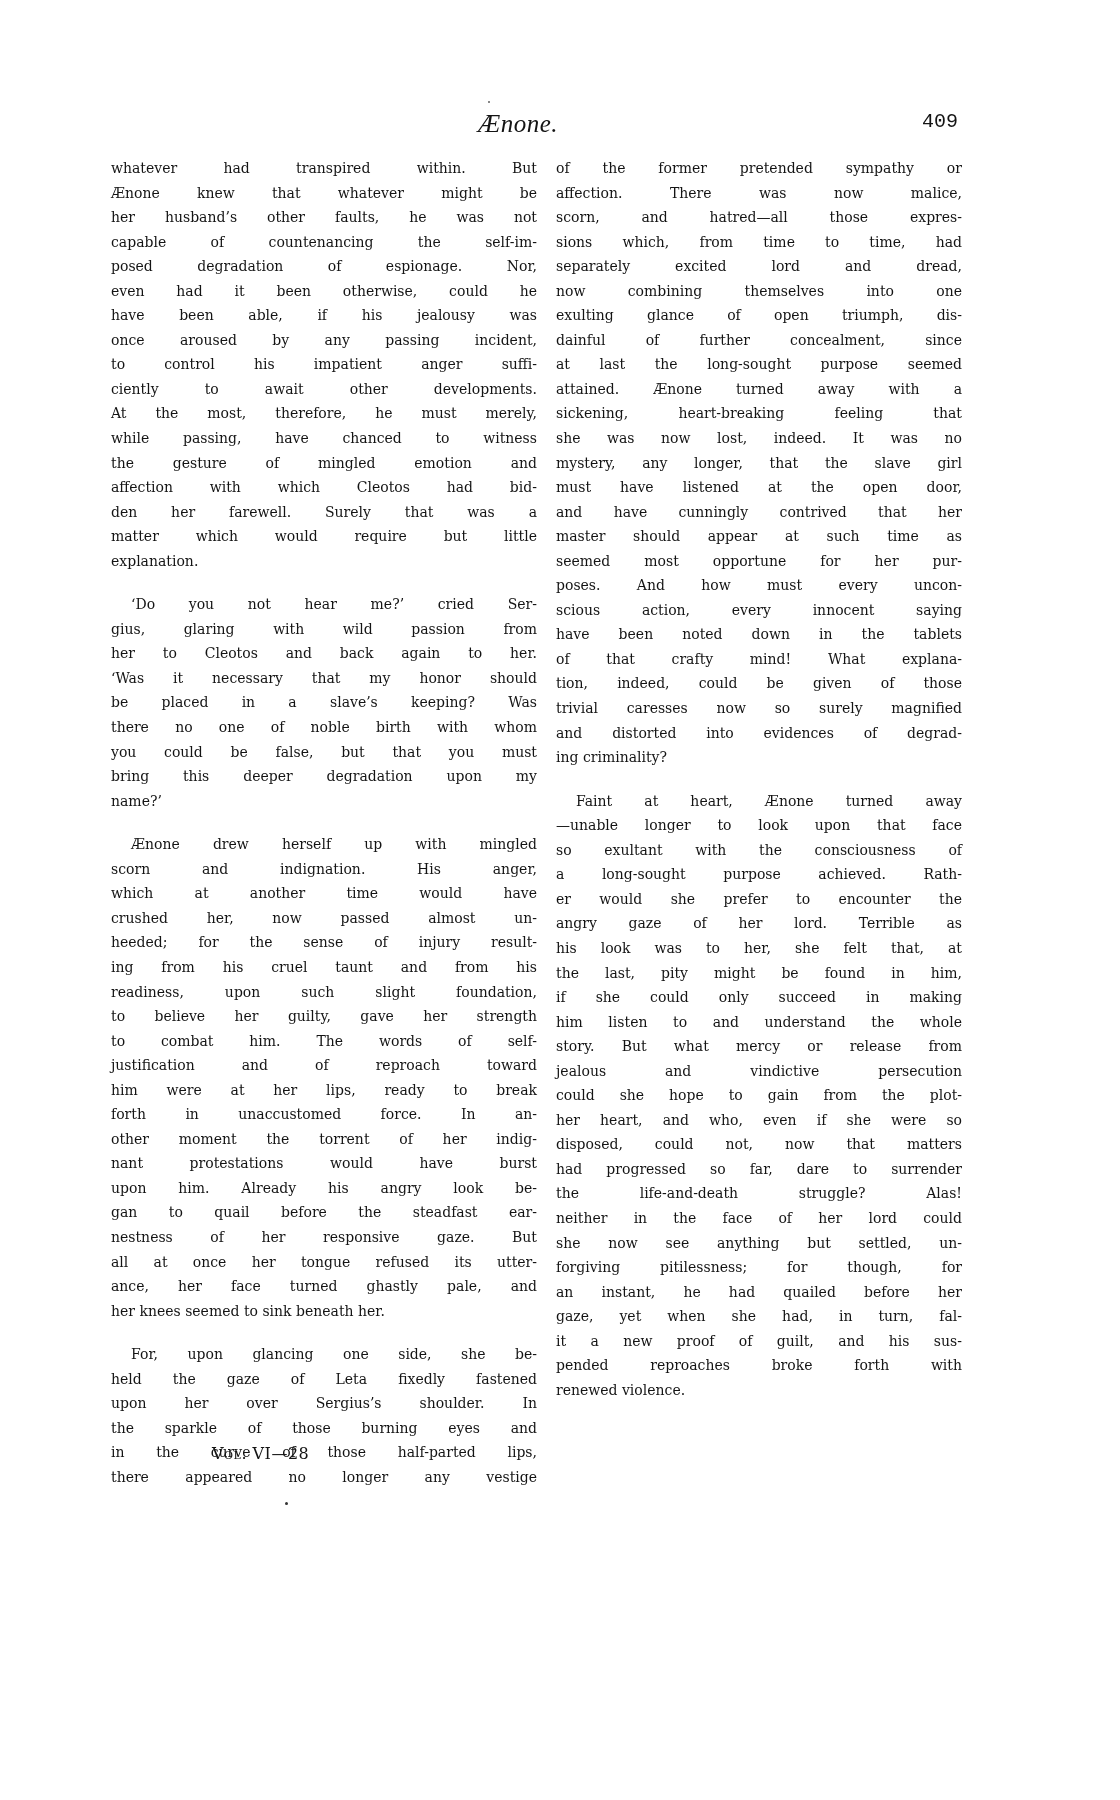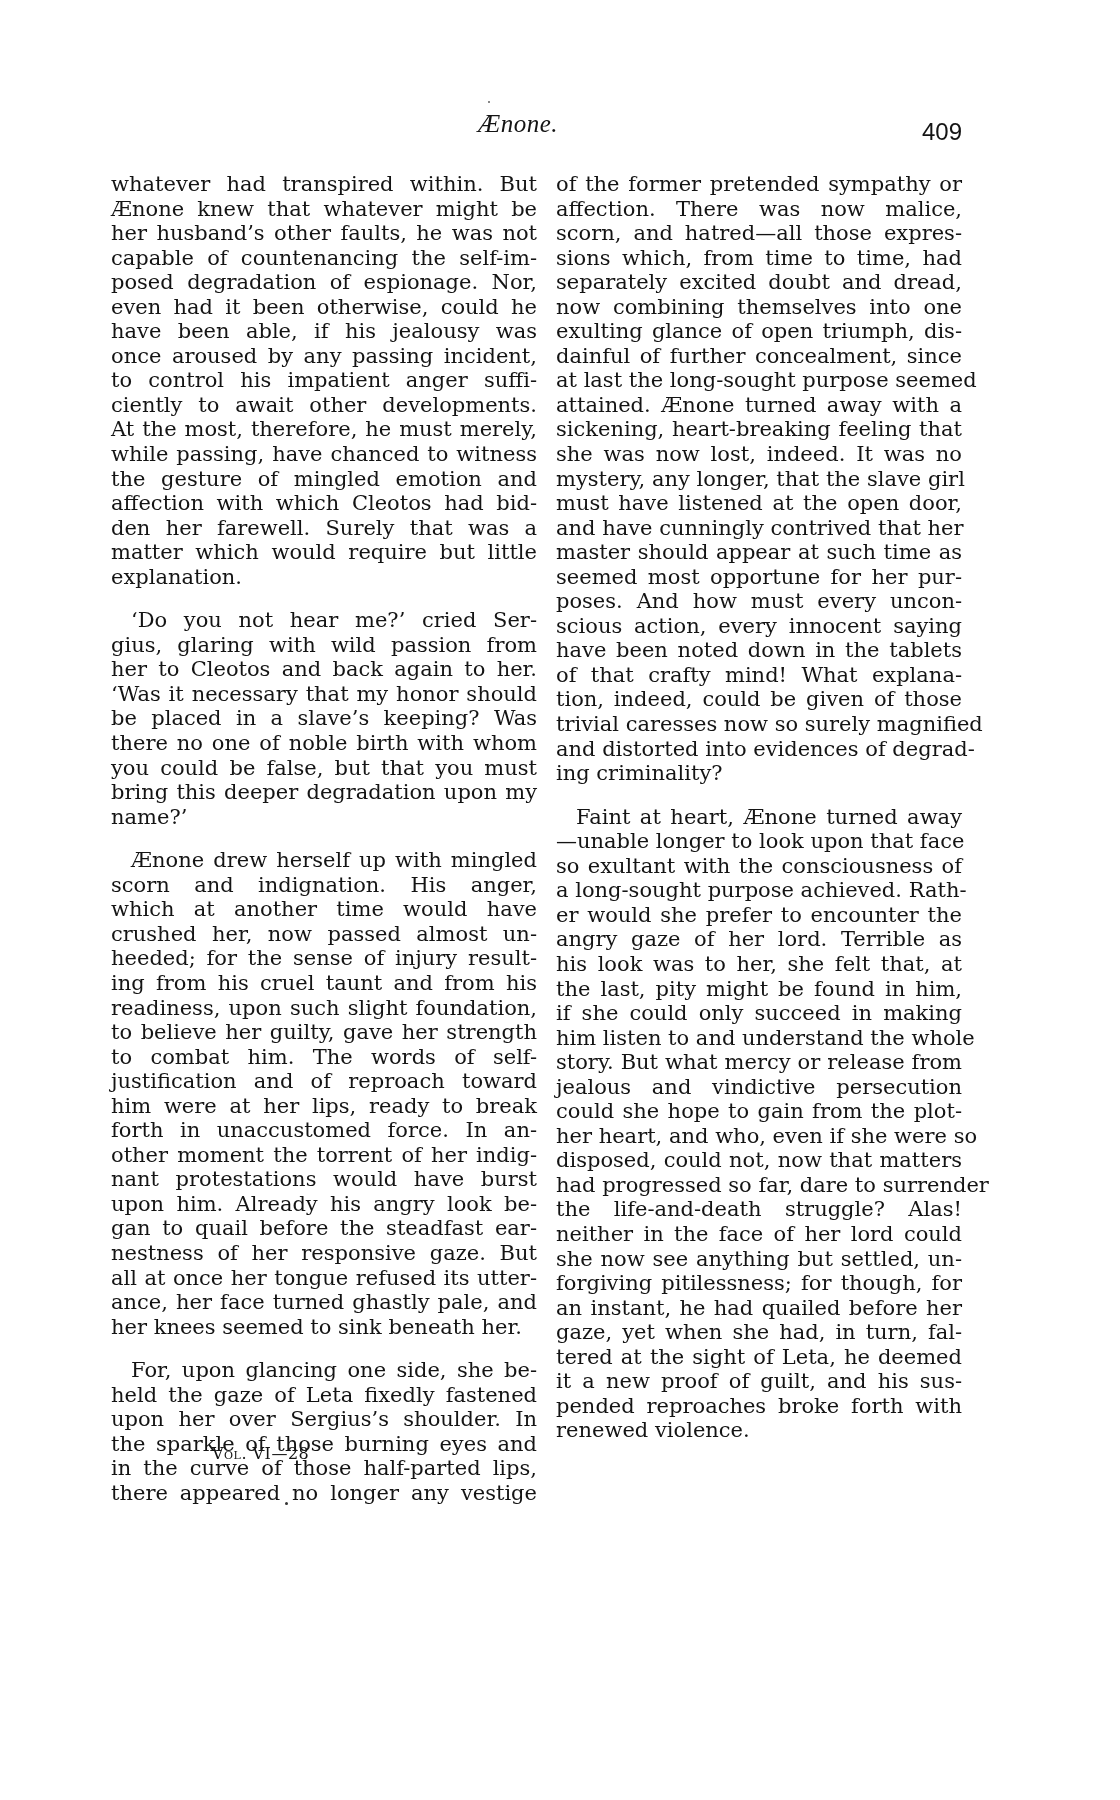--- a/index.html
+++ b/index.html
@@ -30,29 +30,28 @@
       top: 4px;
       font-family: "Liberation Serif", serif;
       font-style: italic;
       font-size: 25px;
       letter-spacing: 0.5px;
     }
     .page-number {
       position: absolute;
       left: 922px;
       top: 4px;
-      font-family: Liberation Sans, sans-serif;
-      font-size: 24px;
-      margin-top: 8px;
+      font-family: Liberation Mono, monospace;
+      font-size: 20px;
     }
     .column {
       position: absolute;
-      top: 172px;
+      top: 156px;
       font-family: "DejaVu Serif", serif;
-      font-size: 21px;
+      font-size: 14px;
       line-height: 24.55px;
     }
     .col-left { left: 111px; width: 426px; }
     .col-right { left: 556px; width: 406px; }
     .line {
       display: block;
       white-space: nowrap;
       text-align: justify;
       text-align-last: justify;
       height: 24.55px;
@@ -159,21 +158,21 @@
     <span class="line">upon her over Sergius’s shoulder.  In</span>
     <span class="line">the sparkle of those burning eyes and</span>
     <span class="line">in the curve of those half-parted lips,</span>
     <span class="line">there appeared no longer any vestige</span>
   </div>
 <div class="column col-right" id="col-right">
     <span class="line">of the former pretended sympathy or</span>
     <span class="line">affection.  There was now malice,</span>
     <span class="line">scorn, and hatred—all those expres-</span>
     <span class="line">sions which, from time to time, had</span>
-    <span class="line">separately excited doubt and dread,</span>
+    <span class="line">separately excited lord and dread,</span>
     <span class="line">now combining themselves into one</span>
     <span class="line">exulting glance of open triumph, dis-</span>
     <span class="line">dainful of further concealment, since</span>
     <span class="line">at last the long-sought purpose seemed</span>
     <span class="line">attained.  Ænone turned away with a</span>
     <span class="line">sickening, heart-breaking feeling that</span>
     <span class="line">she was now lost, indeed.  It was no</span>
     <span class="line">mystery, any longer, that the slave girl</span>
     <span class="line">must have listened at the open door,</span>
     <span class="line">and have cunningly contrived that her</span>
@@ -203,20 +202,19 @@
     <span class="line">could she hope to gain from the plot-</span>
     <span class="line">her heart, and who, even if she were so</span>
     <span class="line">disposed, could not, now that matters</span>
     <span class="line">had progressed so far, dare to surrender</span>
     <span class="line">the life-and-death struggle?  Alas!</span>
     <span class="line">neither in the face of her lord could</span>
     <span class="line">she now see anything but settled, un-</span>
     <span class="line">forgiving pitilessness; for though, for</span>
     <span class="line">an instant, he had quailed before her</span>
     <span class="line">gaze, yet when she had, in turn, fal-</span>
-    <span class="line">tered at the sight of Leta, he deemed</span>
     <span class="line">it a new proof of guilt, and his sus-</span>
     <span class="line">pended reproaches broke forth with</span>
     <span class="line last">renewed violence.</span>
   </div>
 
 <div class="signature">Vol. VI—28</div>
 <div class="dot-mark"></div>
 
 </body></html>

